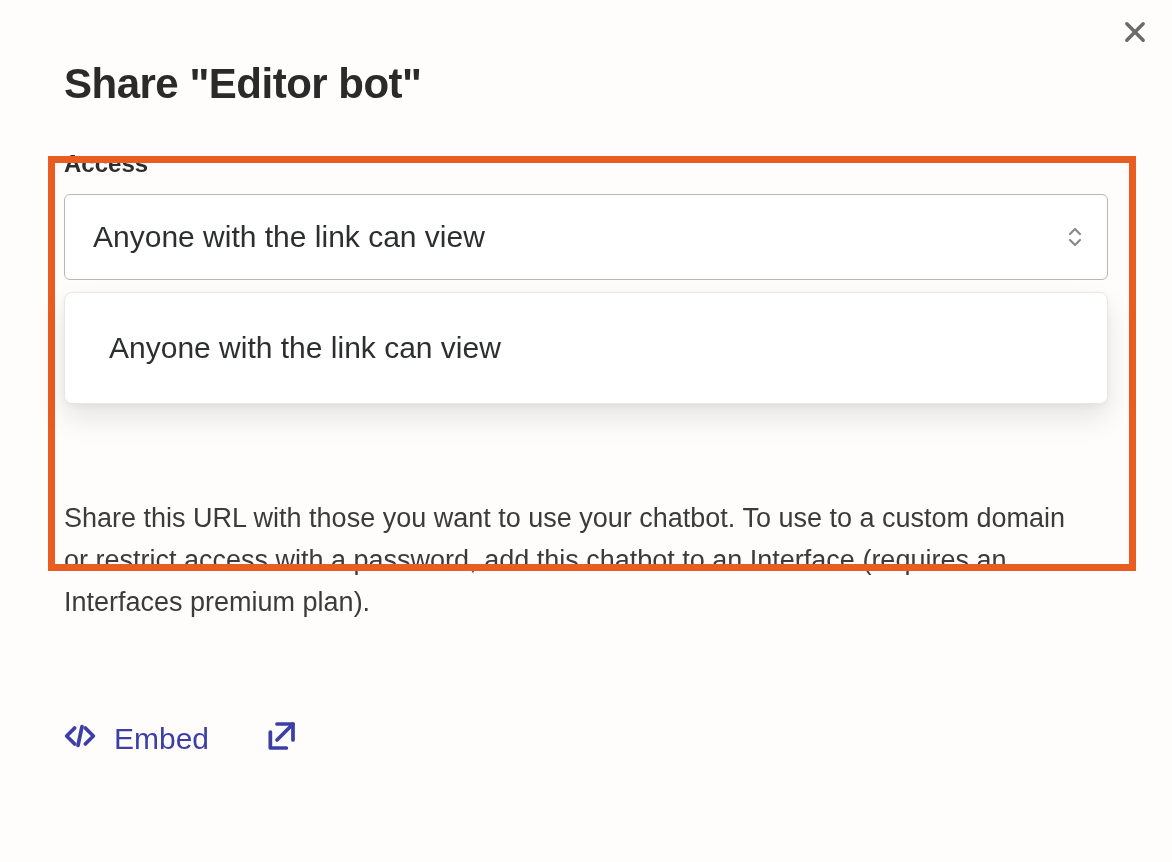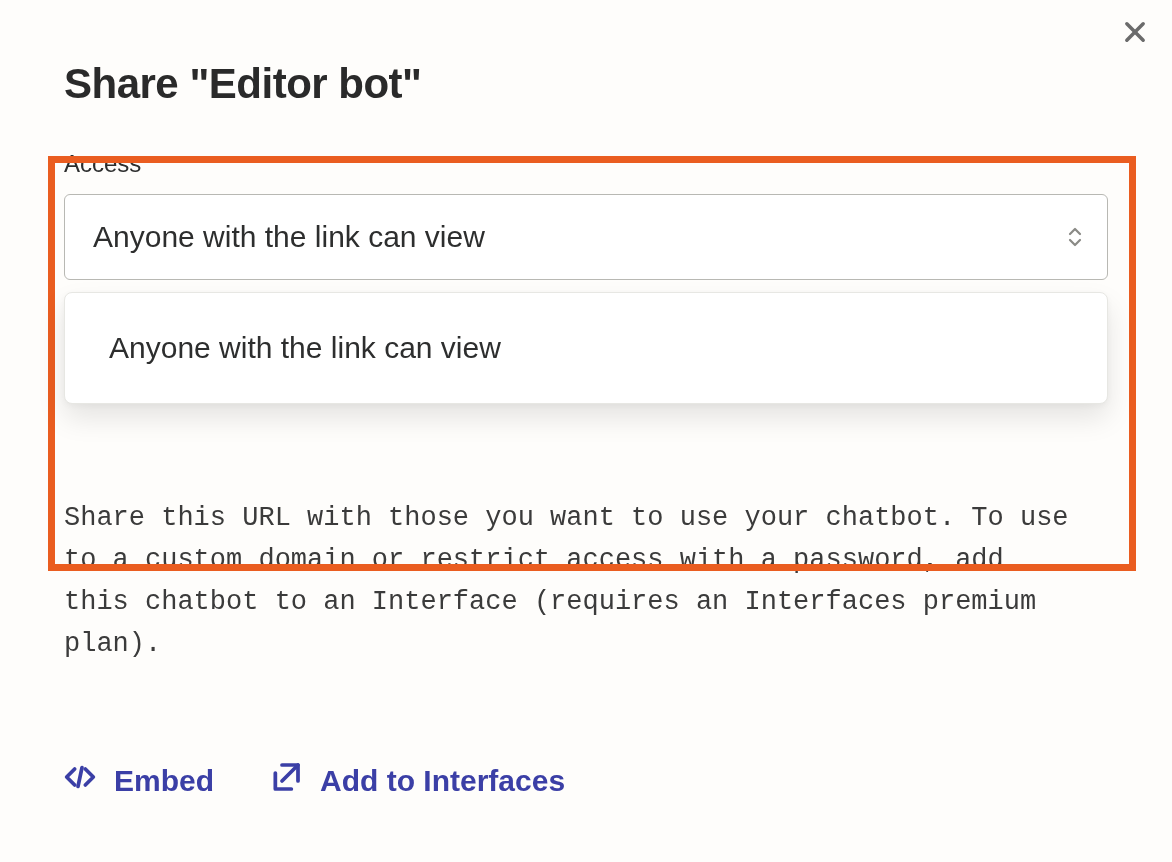--- a/index.html
+++ b/index.html
@@ -45,21 +45,21 @@
       top: 156px;
       left: 48px;
       width: 1088px;
       height: 415px;
       border: 7px solid #ea5d20;
       pointer-events: none;
       z-index: 5;
     }
     .section-label {
       font-size: 24px;
-      font-weight: 400;
+      font-weight: 700;
       color: #2d2e2e;
       margin-bottom: 16px;
     }
     .select-wrap {
       position: relative;
       width: 100%;
       margin-top: 12px;
     }
     .select-box {
       width: 100%;
@@ -103,34 +103,33 @@
       font-size: 30px;
       color: #2d2e2e;
       cursor: pointer;
     }
     .help-text {
       margin-top: 218px;
       font-size: 27px;
       line-height: 1.55;
       color: #3b3b3b;
       max-width: 1010px;
-      font-family: Liberation Mono, monospace;
     }
     .actions {
       margin-top: 96px;
       display: flex;
       gap: 56px;
       align-items: center;
     }
     .action-link {
       display: flex;
       align-items: center;
       gap: 18px;
       font-size: 30px;
-      font-weight: 700;
+      font-weight: 400;
       color: #3b3fa6;
       cursor: pointer;
       text-decoration: none;
     }
     .action-link svg { width: 32px; height: 32px; flex-shrink: 0; }
   </style>
 </head>
 <body>
 
 <button class="close-btn" aria-label="Close">
@@ -183,16 +182,15 @@
       <span>Embed</span>
     </a>
     <a class="action-link">
       <span>
         <svg viewBox="0 0 24 24" fill="none" stroke="currentColor" stroke-width="2.8" stroke-linecap="round" stroke-linejoin="round">
           <polyline points="9 3 21 3 21 15"></polyline>
           <line x1="21" y1="3" x2="9" y2="15"></line>
           <polyline points="4 9 4 21 16 21"></polyline>
         </svg>
       </span>
-      <span>Add to Interfaces</span>
     </a>
   </div>
 </div>
 
 </body></html>

